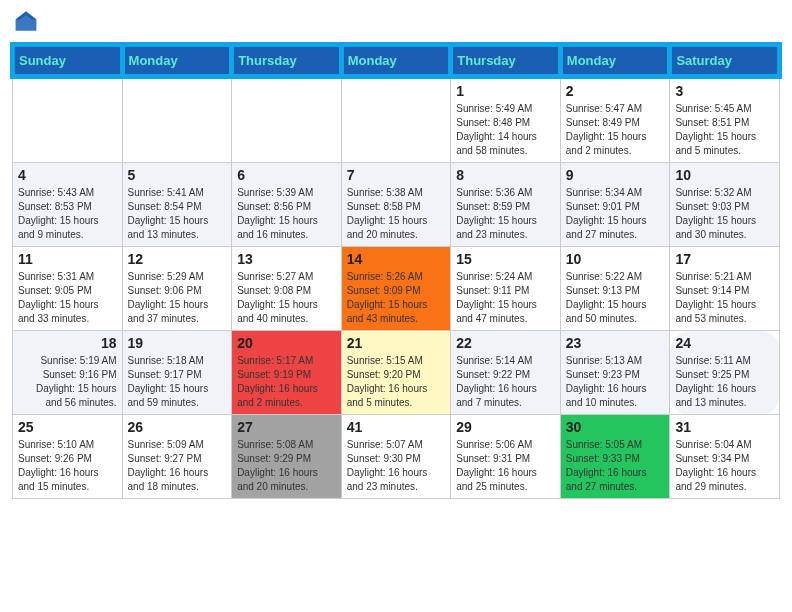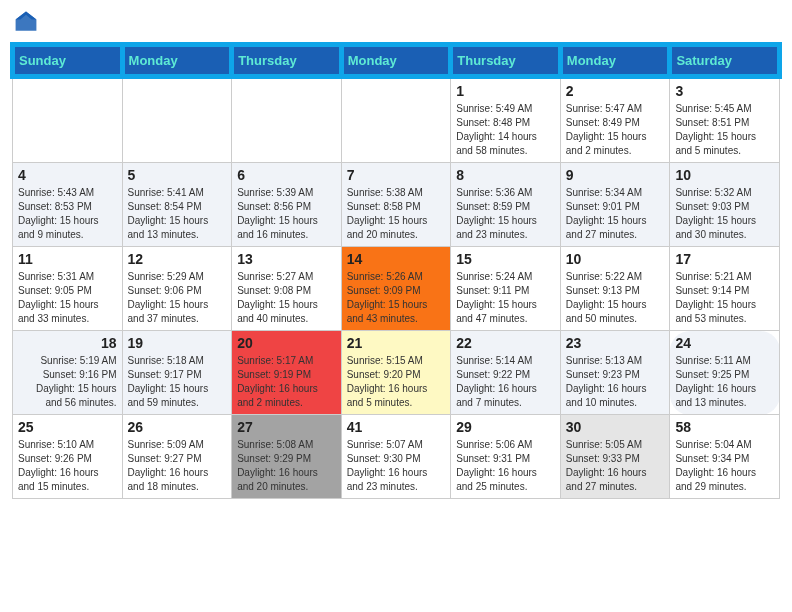--- a/index.html
+++ b/index.html
@@ -232,23 +232,23 @@
           <div class="day-info">Sunrise: 5:08 AM<br>Sunset: 9:29 PM<br>Daylight: 16 hours<br>and 20 minutes.</div>
         </td>
         <td style="background: rgb(255, 255, 255);">
           <div class="day-number">41</div>
           <div class="day-info">Sunrise: 5:07 AM<br>Sunset: 9:30 PM<br>Daylight: 16 hours<br>and 23 minutes.</div>
         </td>
         <td style="background: rgb(255, 255, 255);">
           <div class="day-number">29</div>
           <div class="day-info">Sunrise: 5:06 AM<br>Sunset: 9:31 PM<br>Daylight: 16 hours<br>and 25 minutes.</div>
         </td>
-        <td style="background: #e5e5e5;">
+        <td style="background: #22c55e;">
           <div class="day-number">30</div>
           <div class="day-info">Sunrise: 5:05 AM<br>Sunset: 9:33 PM<br>Daylight: 16 hours<br>and 27 minutes.</div>
         </td>
         <td style="background: rgb(255, 255, 255);">
-          <div class="day-number">58</div>
+          <div class="day-number">31</div>
           <div class="day-info">Sunrise: 5:04 AM<br>Sunset: 9:34 PM<br>Daylight: 16 hours<br>and 29 minutes.</div>
         </td>
       </tr>
     </tbody>
 </table>
 
 </body></html>

